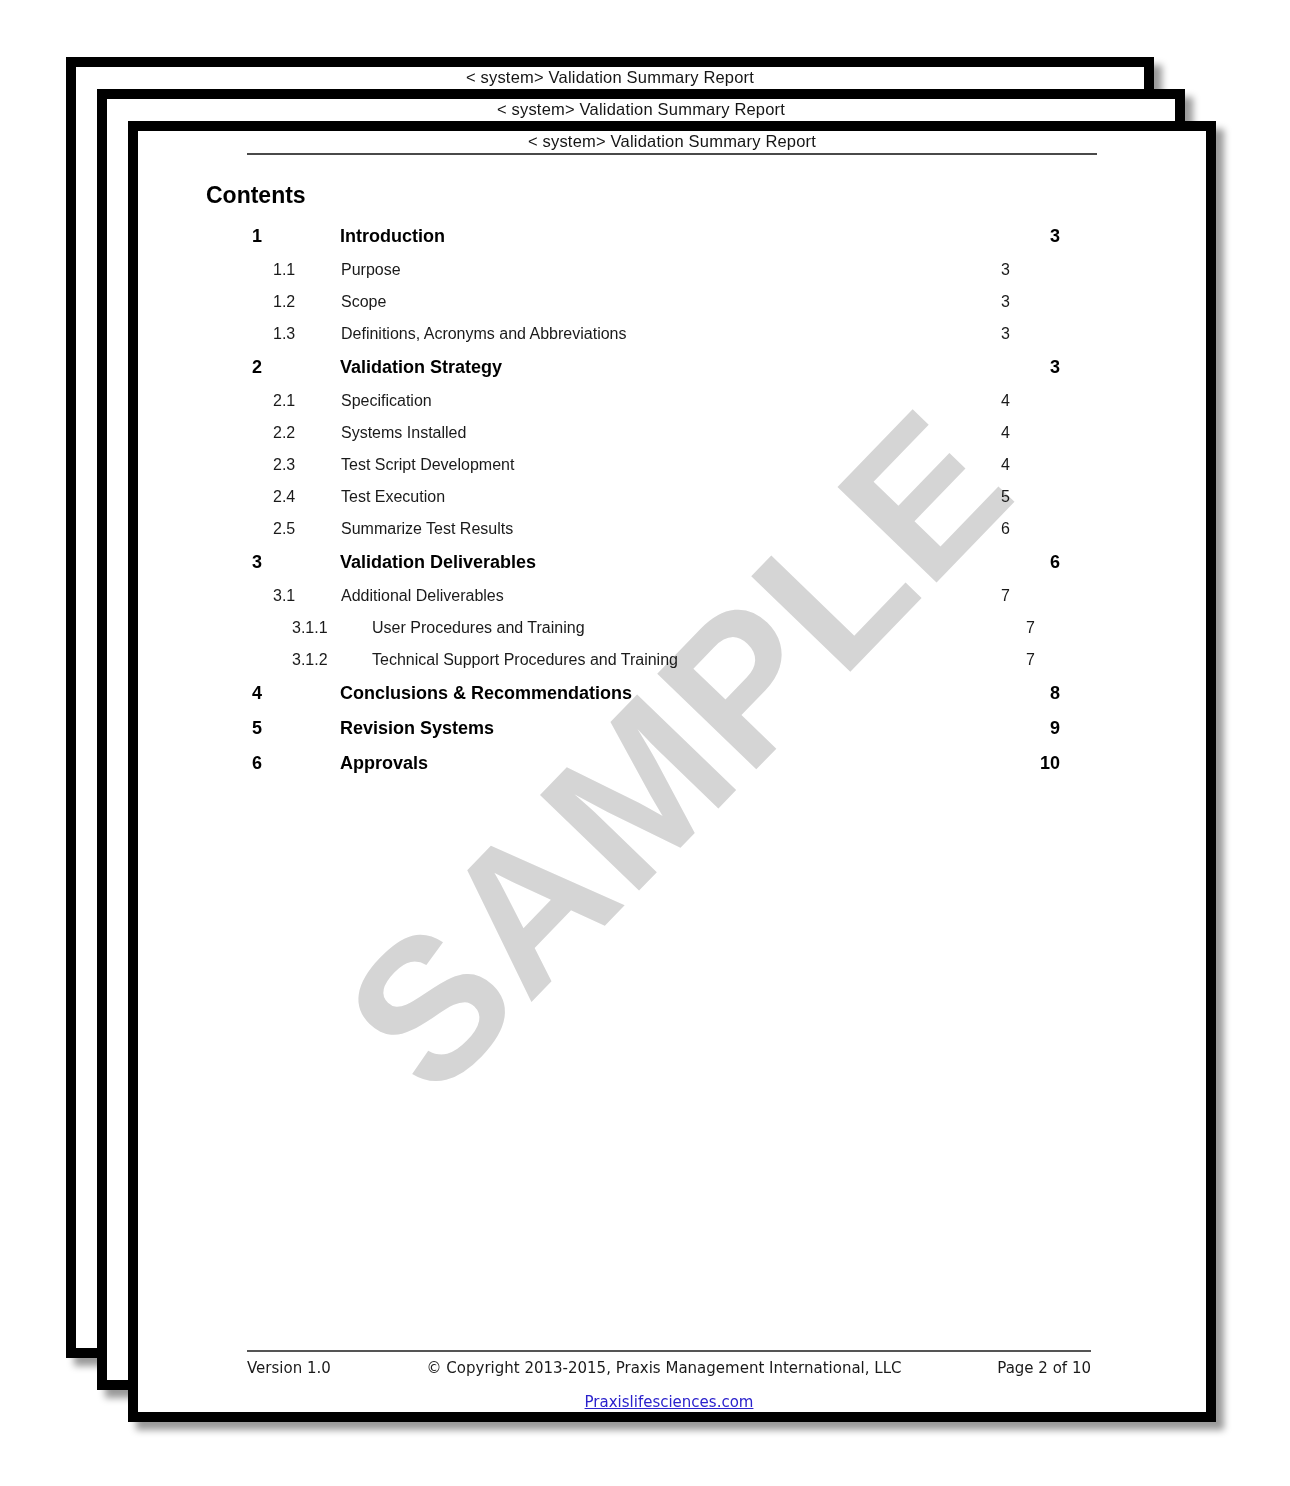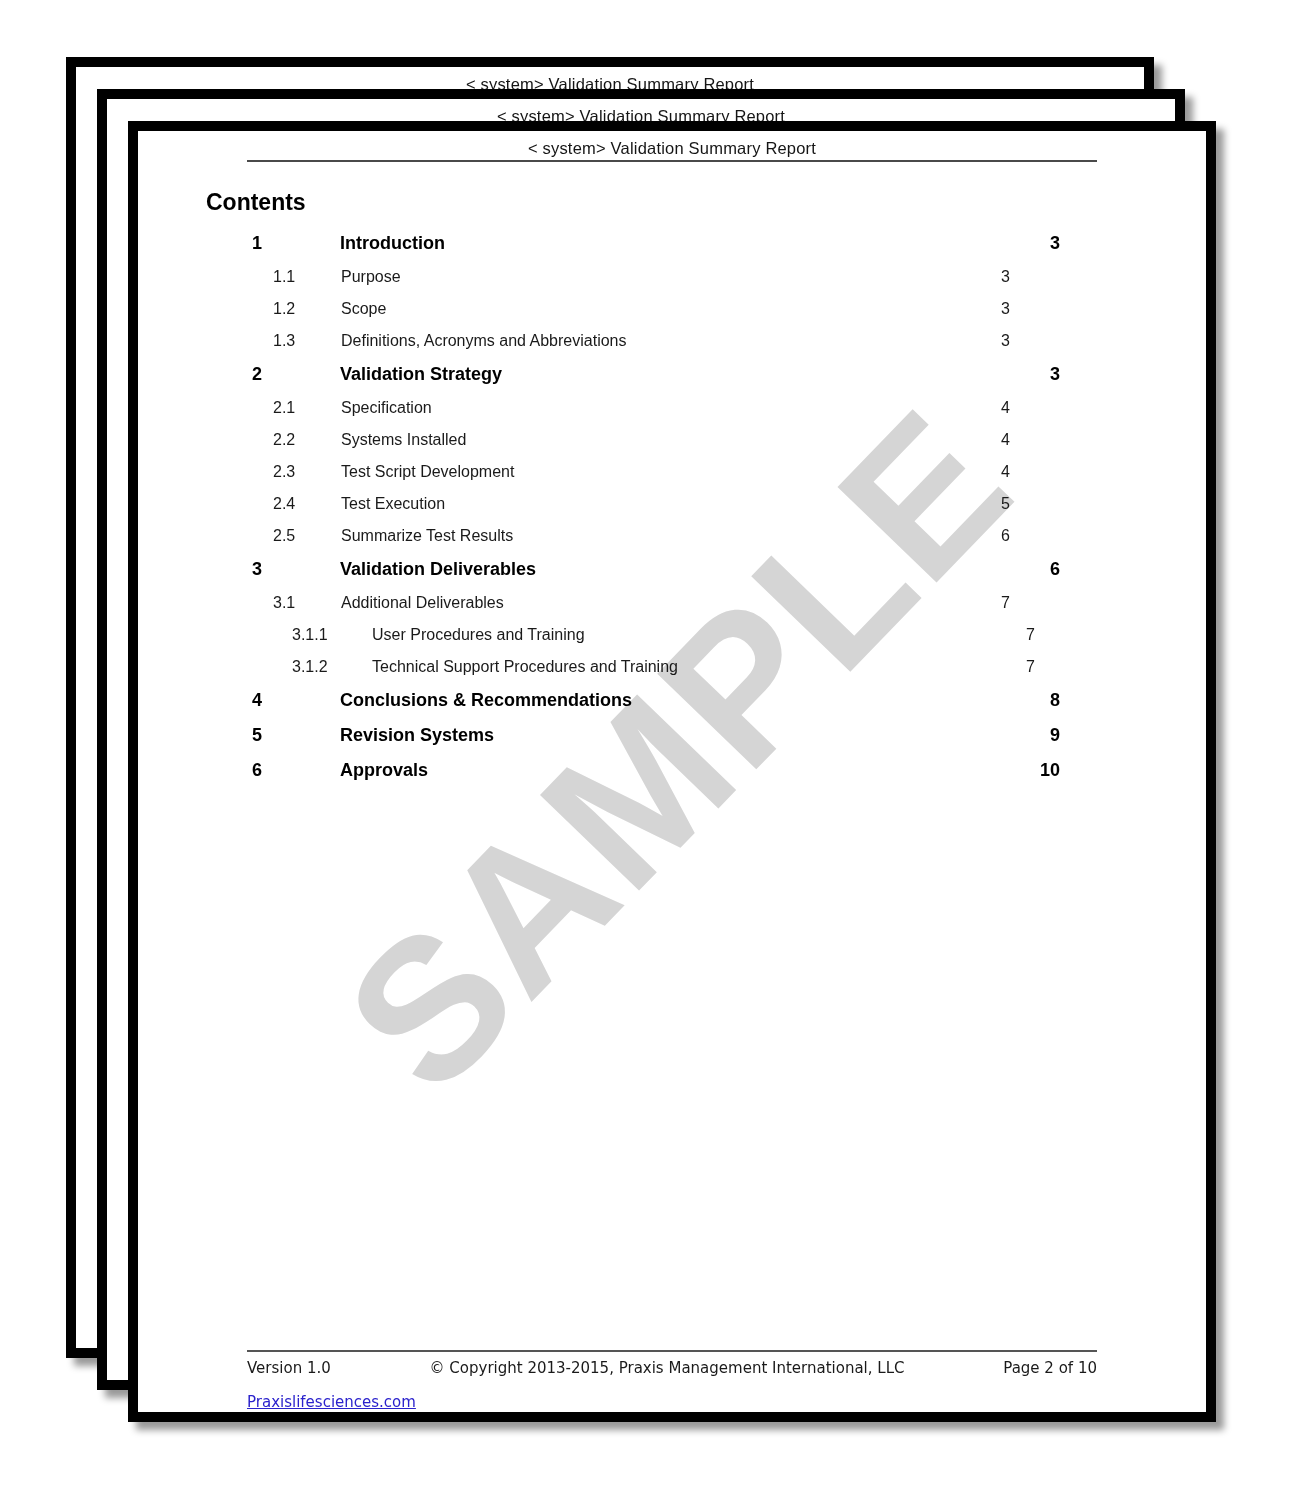--- a/index.html
+++ b/index.html
@@ -19,21 +19,20 @@
     background: #ffffff;
     border: 10px solid #000;
     box-sizing: border-box;
     box-shadow: 8px 8px 7px rgba(0,0,0,0.40);
   }
   .page-back   { left: 66px;  top: 57px;  z-index: 1; }
   .page-middle { left: 97px;  top: 89px;  z-index: 2; }
   .page-front  { left: 128px; top: 121px; z-index: 3; }
 
   .page-header {
-    padding-top: 7px;
     text-align: center;
     font-size: 16.5px;
     line-height: 20px;
     color: #151515;
     letter-spacing: 0.2px;
   }
   .header-rule {
     height: 2px;
     background: #4a4a4a;
     margin: 2px 109px 0 109px;
@@ -95,38 +94,38 @@
     font-weight: bold;
     color: #d5d5d5;
     letter-spacing: 2px;
     white-space: nowrap;
     pointer-events: none;
   }
 
   .page-footer {
     position: absolute;
     left: 109px;
-    right: 109px;
+    right: 115px;
     bottom: 0px;
     z-index: 1;
     font-family: "DejaVu Sans", sans-serif;
     font-size: 15px;
     color: #1a1a1a;
   }
   .footer-rule { height: 2px; background: #555; }
   .footer-row {
     display: flex;
     align-items: baseline;
     margin-top: 6px;
     line-height: 20px;
   }
   .footer-left  { flex: 0 0 auto; }
   .footer-center{ flex: 1 1 auto; text-align: center; }
   .footer-right { flex: 0 0 auto; }
-  .footer-link-row { margin-top: 14px; line-height: 20px; }
+  .footer-link-row { text-align: center; margin-top: 14px; line-height: 20px; }
   .footer-link {
     color: #2b22cc;
     text-decoration: underline;
     cursor: pointer;
   }
 </style>
 </head>
 <body>
 
 <div class="canvas">

